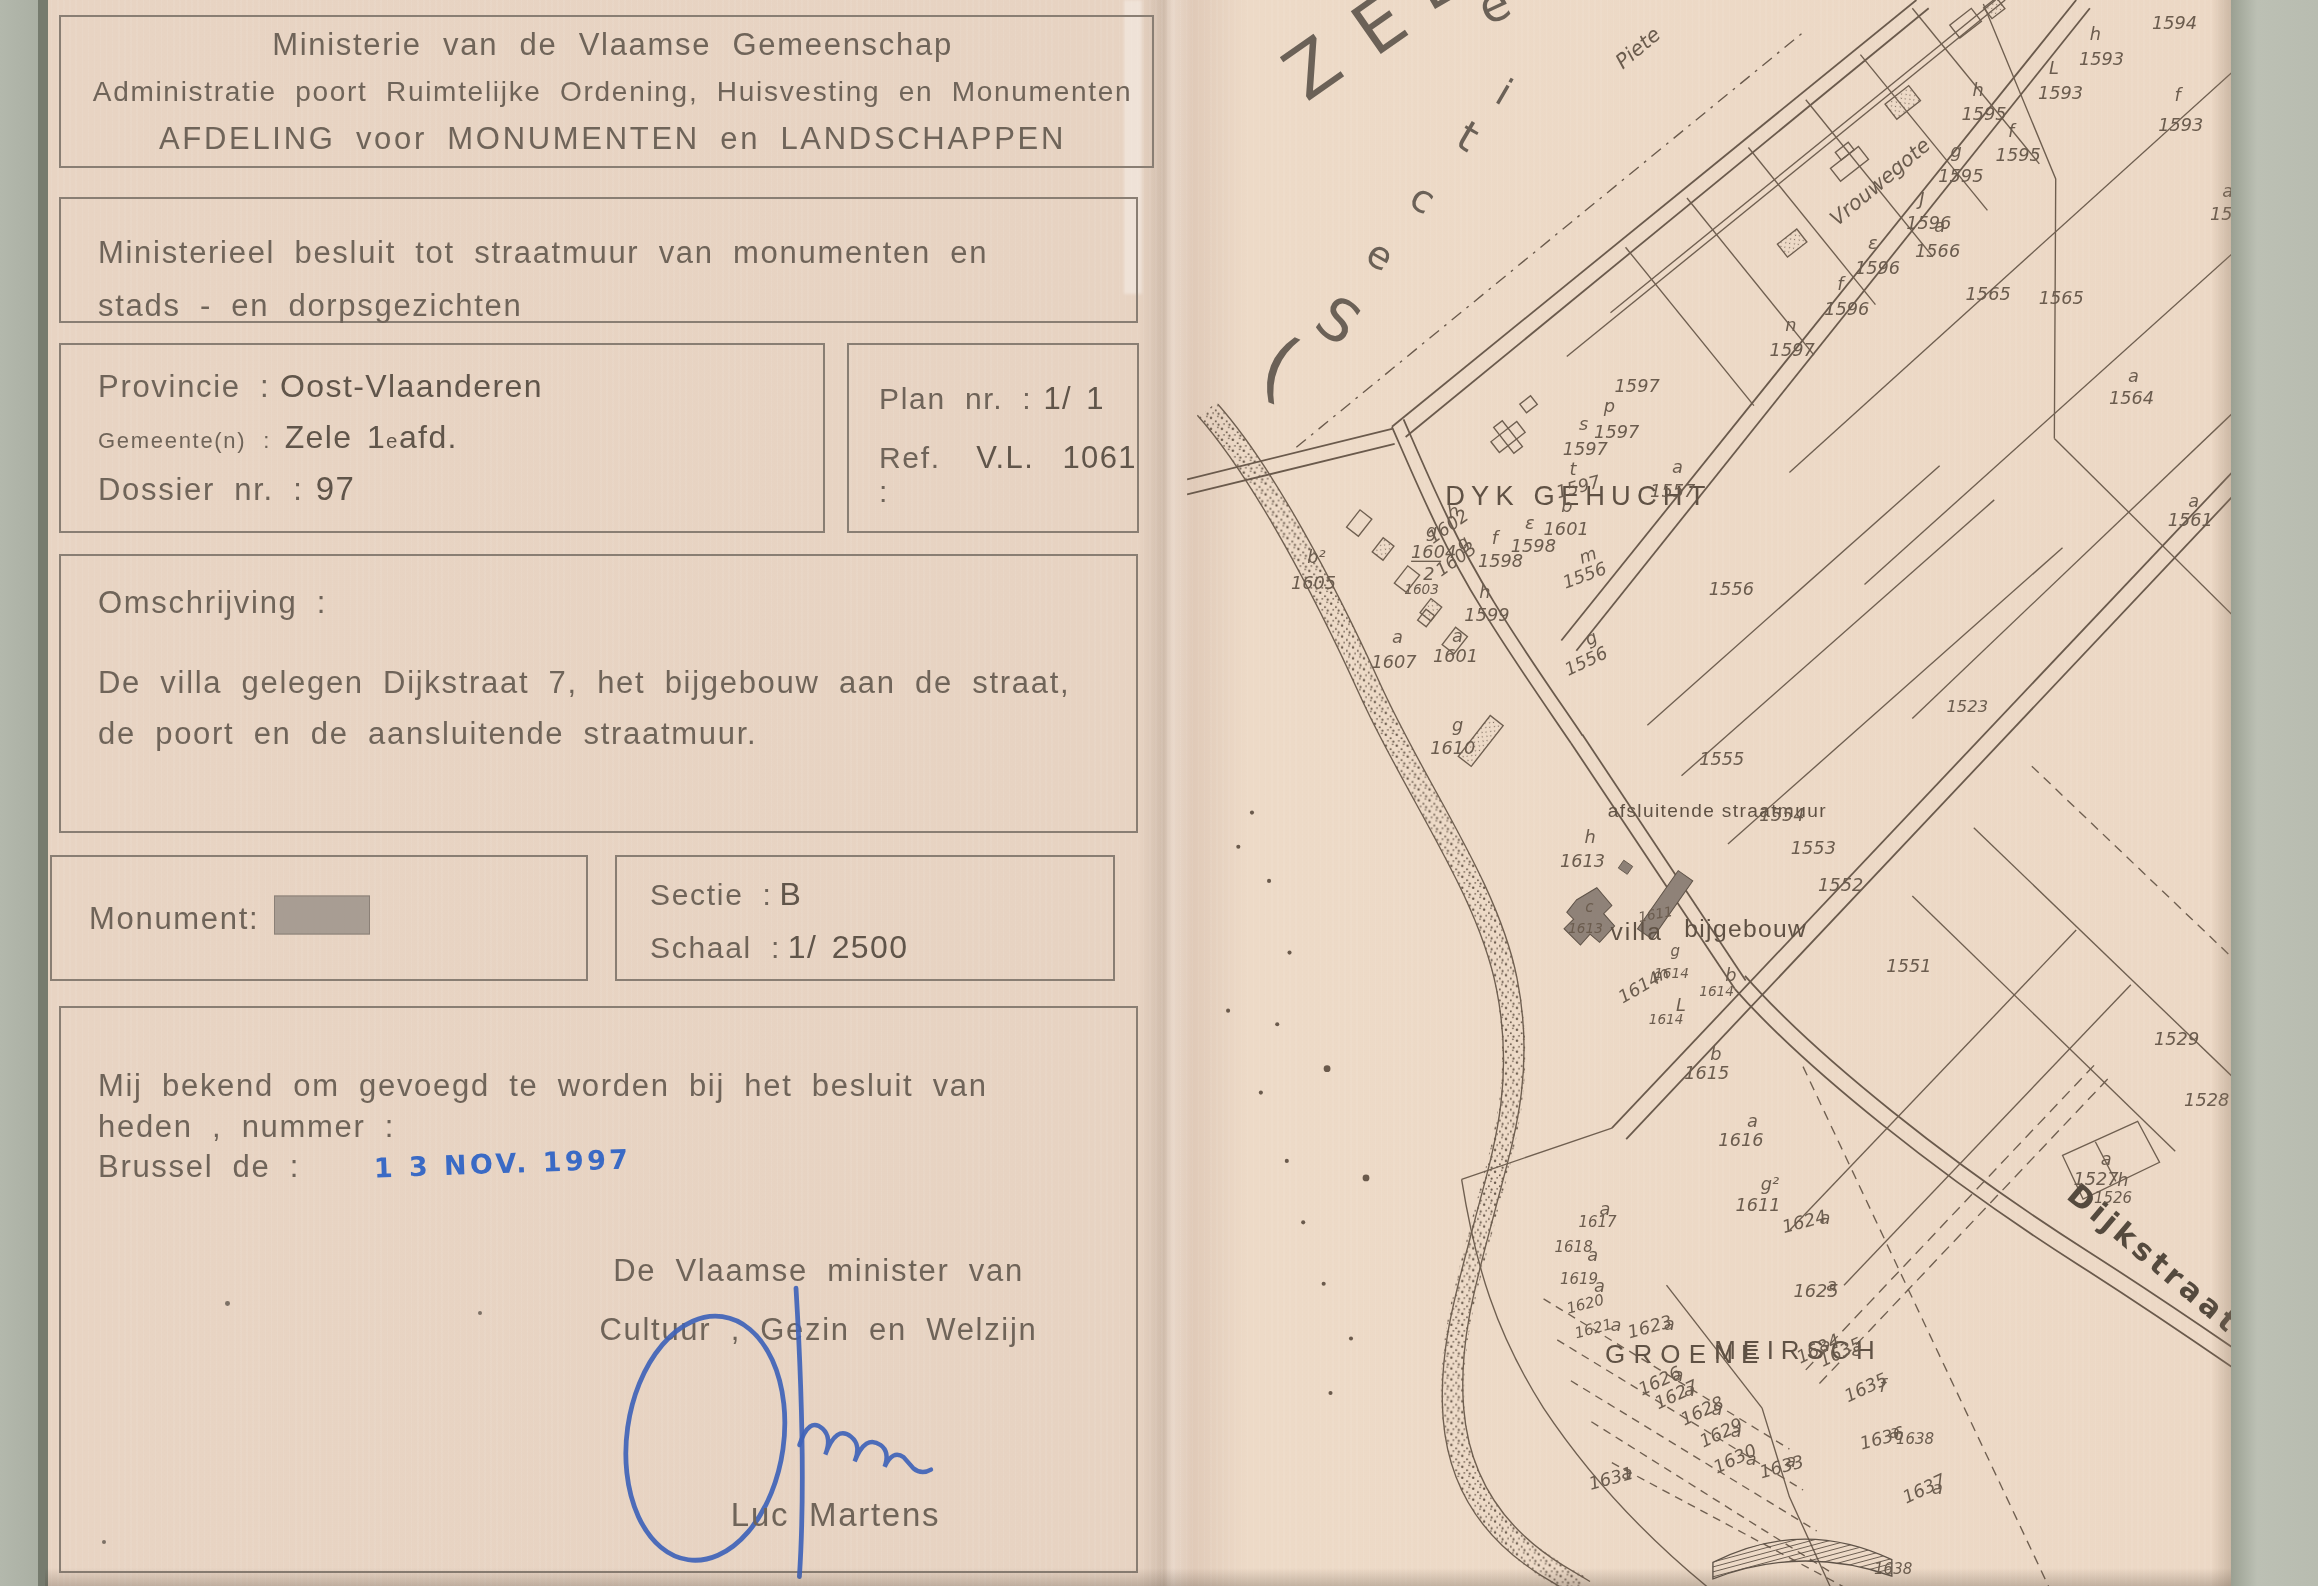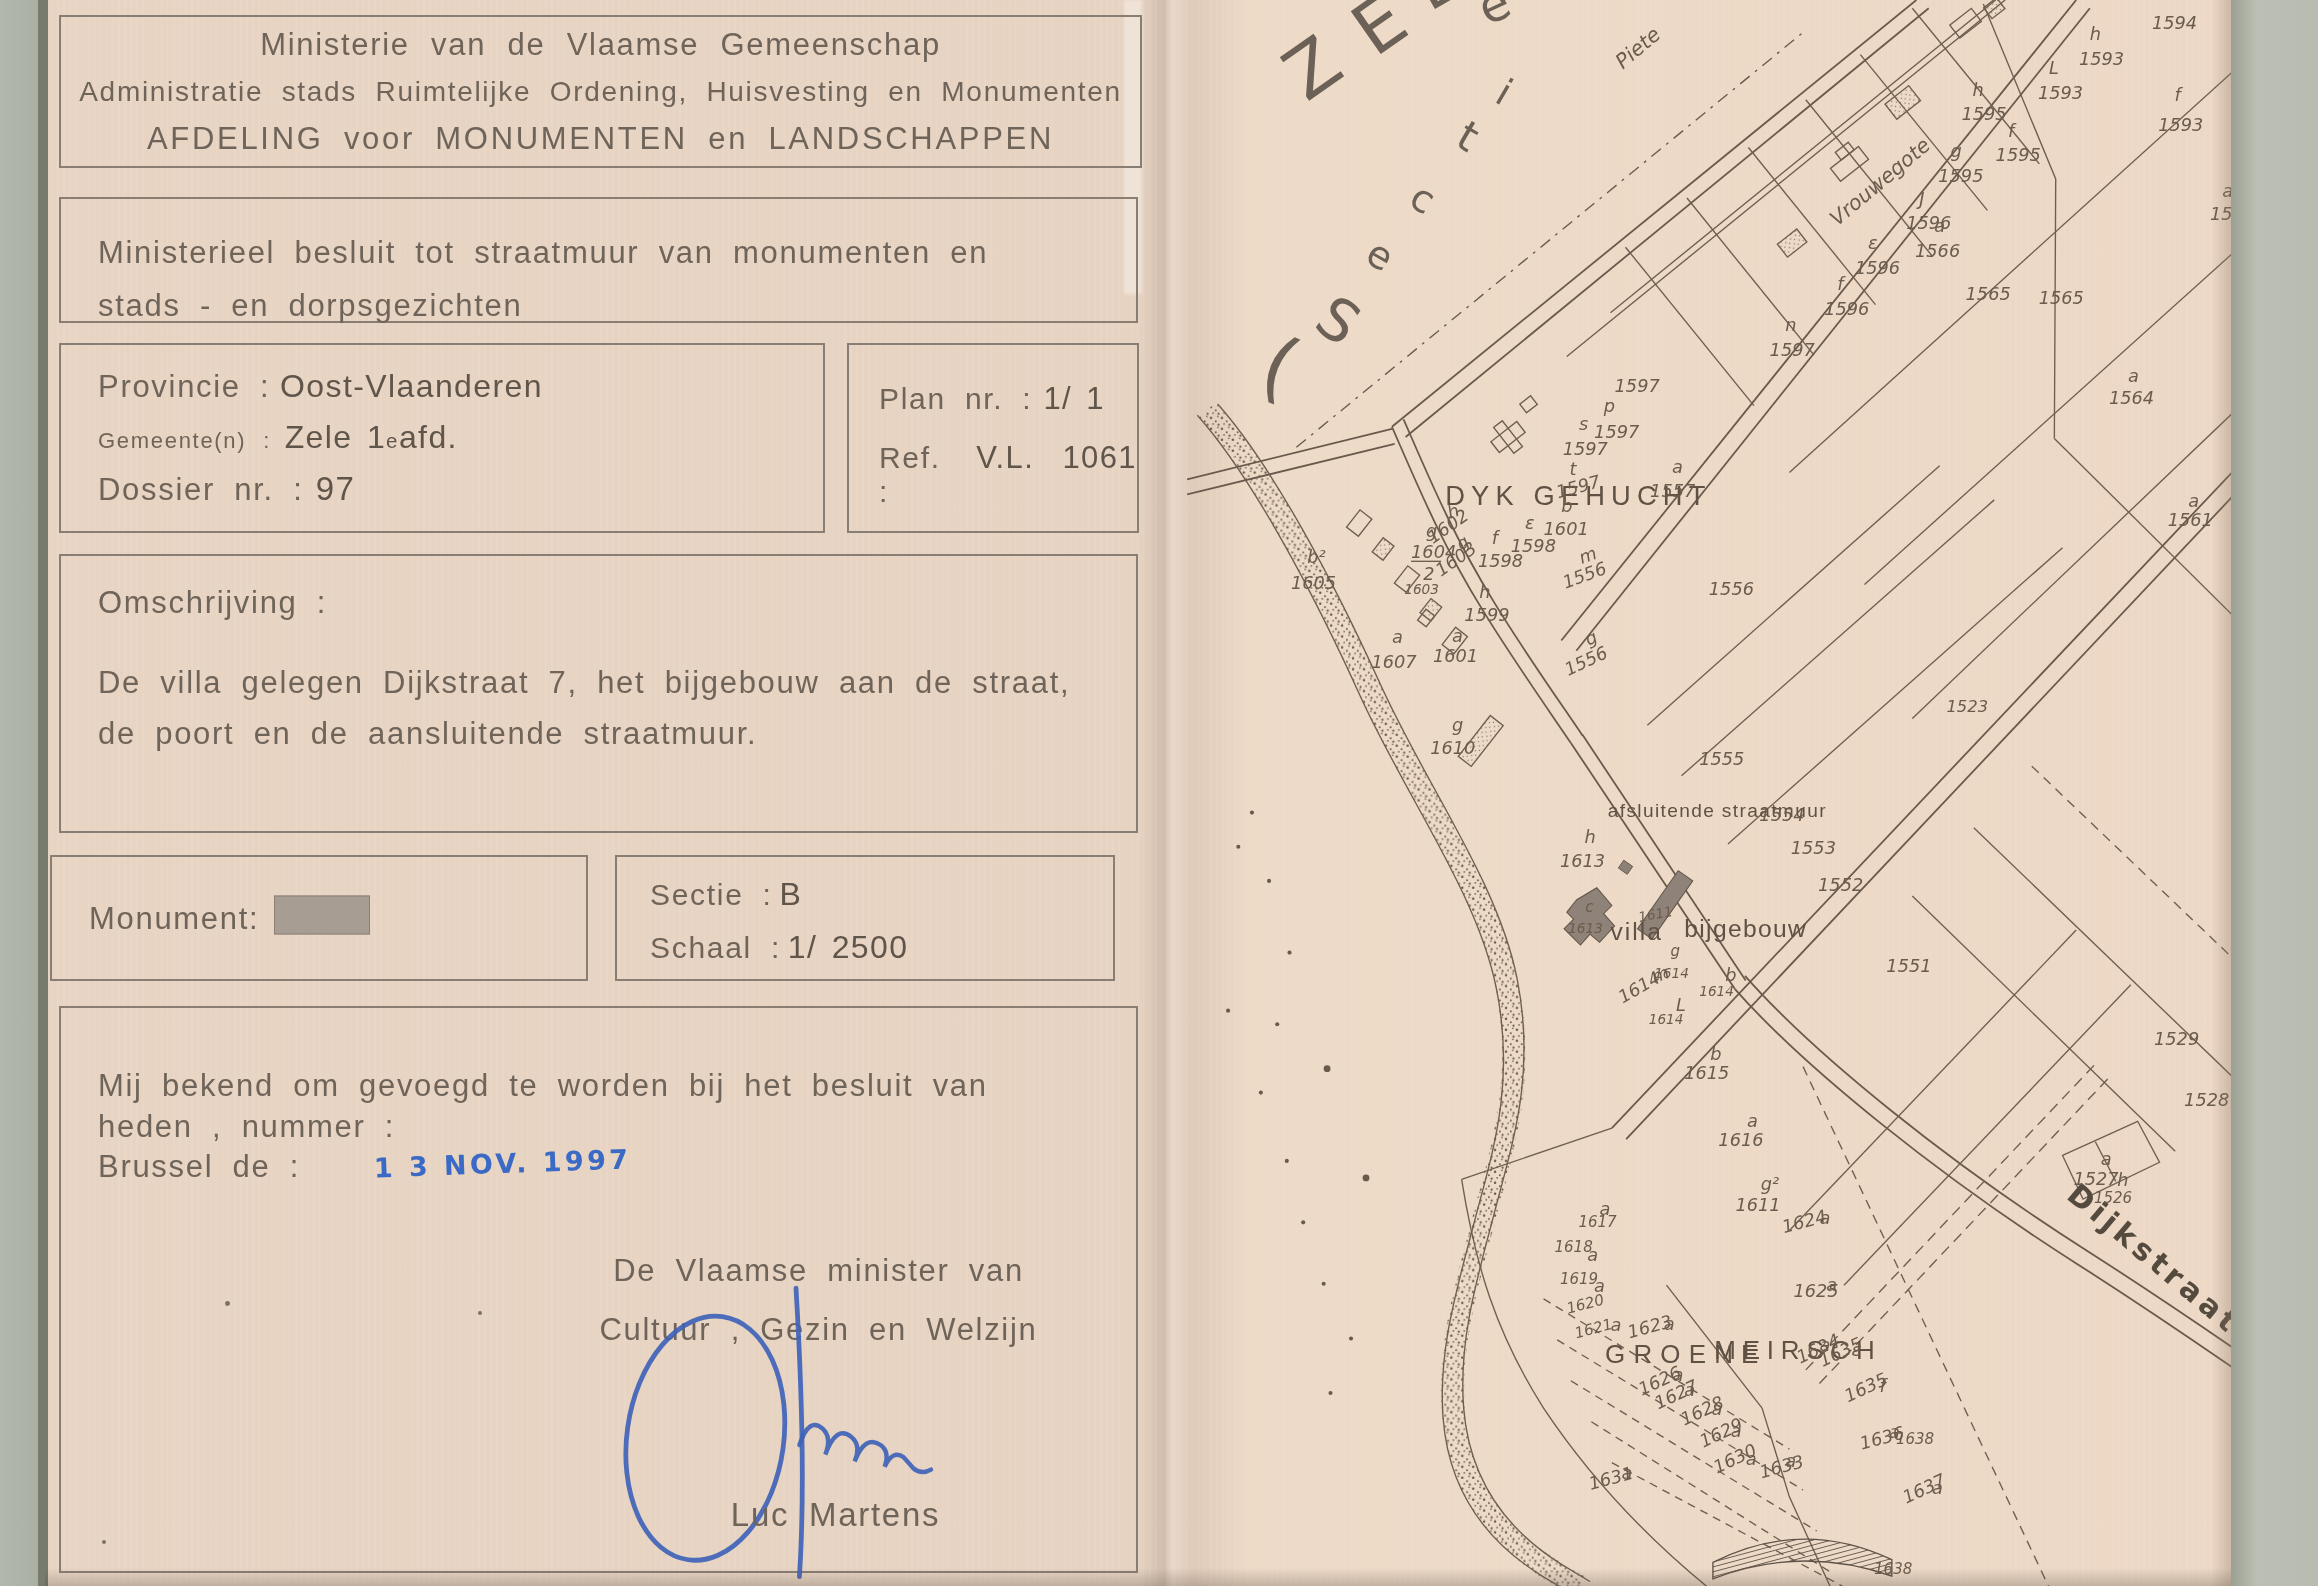--- a/index.html
+++ b/index.html
@@ -17,21 +17,21 @@
   .fold{position:absolute;left:1139px;top:0;width:55px;height:100%;
         background:linear-gradient(90deg,rgba(97,80,66,0) 0,rgba(97,80,66,.16) 45%,rgba(255,255,255,.18) 60%,rgba(97,80,66,0) 100%);}
   .paper-right-edge{position:absolute;left:2211px;top:0;width:20.5px;height:100%;
         background:linear-gradient(90deg,rgba(140,120,100,0),rgba(140,120,100,.35));}
   .bottom-shade{position:absolute;left:45px;top:1568px;width:2186px;height:19px;
         background:linear-gradient(180deg,rgba(80,68,56,0),rgba(80,68,56,.28));}
   .streaks{position:absolute;left:45px;top:0;width:2186px;height:100%;pointer-events:none;
         background:repeating-linear-gradient(90deg,rgba(255,255,255,.06) 0 1.4px,rgba(255,255,255,0) 1.4px 6.1px);}
   .gloss{position:absolute;left:1124px;top:0;width:18px;height:294px;background:rgba(255,255,255,.35);filter:blur(1.4px);}
   
-  .box{position:absolute;border:2.7px solid #897e73;color:#6f6459;}
+  .box{position:absolute;border:2.7px solid #897e73;color:#6f6459;padding-left:12px;}
   .ft{letter-spacing:1.7px;word-spacing:9px;color:#6f6459;}
   .v{color:#60554a;font-weight:500;letter-spacing:1.4px;word-spacing:4.1px;}
   .hdr{display:flex;flex-direction:column;justify-content:center;align-items:center;text-align:center;}
   .hdr div{font-size:31px;line-height:47px;}
   .rowline{display:flex;align-items:baseline;}
   .dust{position:absolute;background:#7c7166;border-radius:50%;}
   .swatch{display:inline-block;width:94px;height:37px;background:#a89d93;border:1.4px solid #8b8077;margin-left:15px;transform:translateY(5.5px);}
   .stamp{display:inline-block;color:#3a6ac5;font-weight:bold;font-size:27px;letter-spacing:3.4px;
          transform:rotate(-2deg) translateY(-4.1px);font-family:"DejaVu Sans",sans-serif;}
   .sig{stroke:#3f63b8;stroke-width:7;fill:none;stroke-linecap:round;opacity:.92;}
@@ -45,21 +45,21 @@
 <body>
 
 <div class="stage">
   <div class="paper"></div>
   <div class="fold"></div>
   <div class="gloss"></div>
   <div class="streaks"></div>
 
   <div class="box hdr" style="left:59px;top:15px;width:1079px;height:149px;">
     <div class="ft" style="word-spacing:11px;">Ministerie van de Vlaamse Gemeenschap</div>
-    <div class="ft" style="font-size:28px !important;">Administratie stads Ruimtelijke Ordening, Huisvesting en Monumenten</div>
+    <div class="ft" style="font-size:28px !important;">Administratie poort Ruimtelijke Ordening, Huisvesting en Monumenten</div>
     <div class="ft" style="letter-spacing:2.7px;">AFDELING voor MONUMENTEN en LANDSCHAPPEN</div>
   </div>
 
   <div class="box" style="left:59px;top:197px;width:1079px;height:126px;padding:27px 0 0 37px;box-sizing:border-box;">
     <div class="ft" style="font-size:31px;line-height:53px;">Ministerieel besluit tot straatmuur van monumenten en</div>
     <div class="ft" style="font-size:31px;line-height:53px;">stads - en dorpsgezichten</div>
   </div>
 
   <div class="box" style="left:59px;top:343px;width:766px;height:190px;box-sizing:border-box;display:flex;flex-direction:column;justify-content:space-evenly;padding:9.6px 0 9.6px 37px;">
     <div class="rowline">

